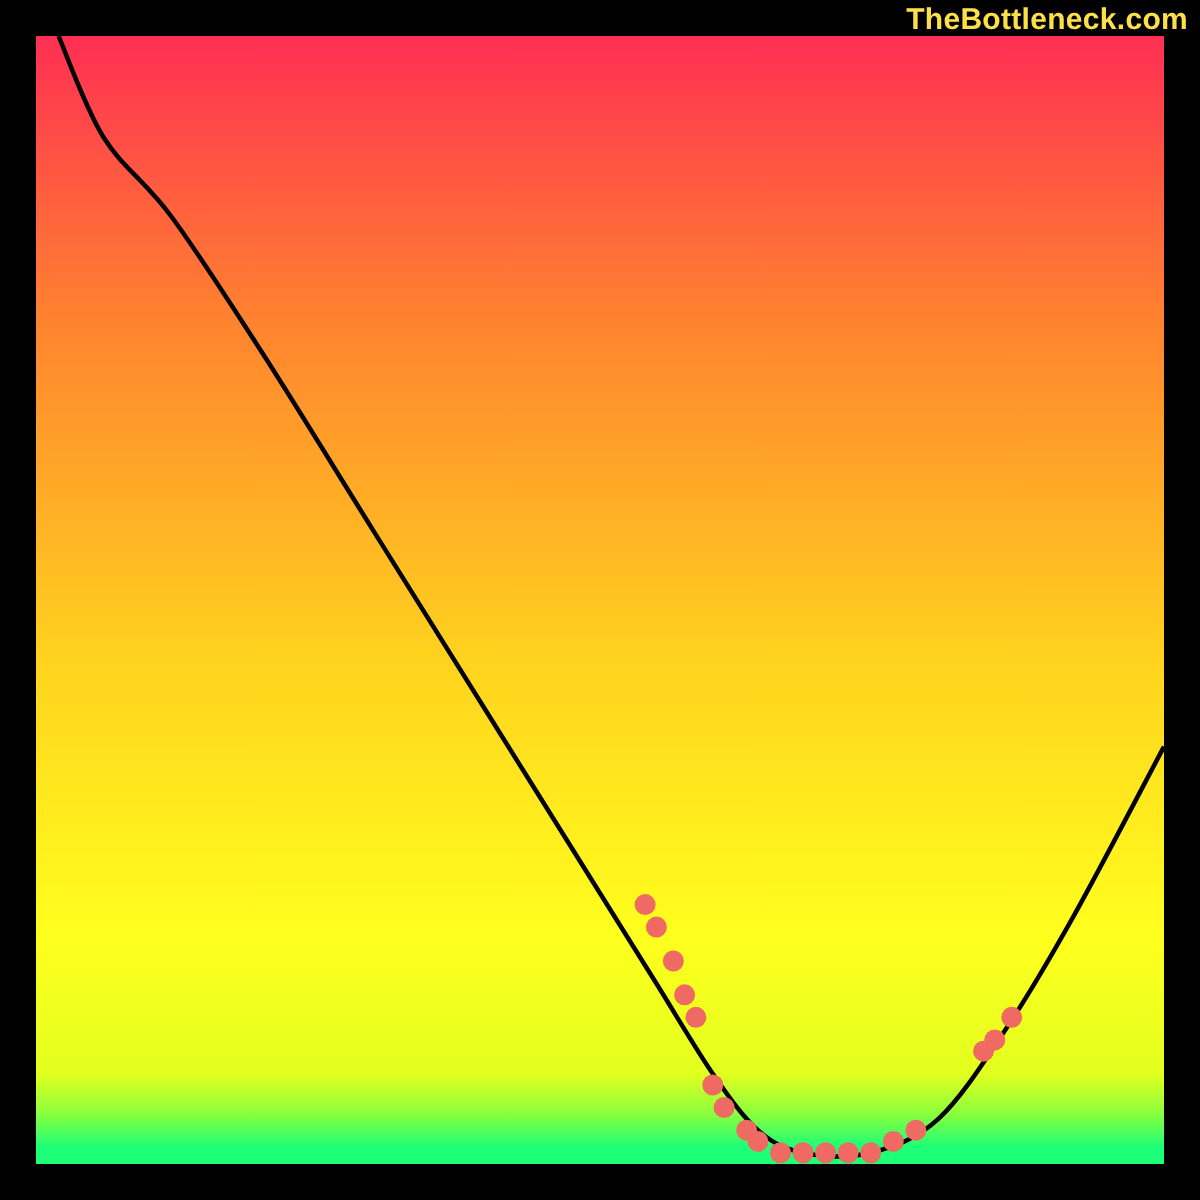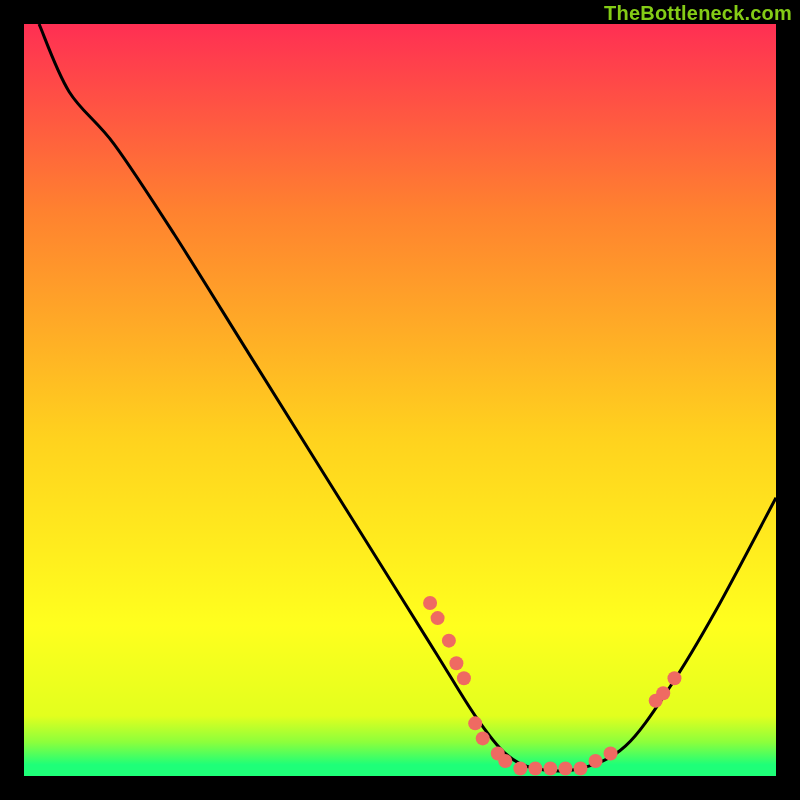--- a/index.html
+++ b/index.html
@@ -18,21 +18,21 @@
     height: 752px;
     background: #000;
   }
   .watermark {
     position: absolute;
     top: 2px;
     right: 8px;
     font-family: Arial, Helvetica, sans-serif;
     font-size: 20px;
     font-weight: bold;
-    color: #84cc16;
+    color: #fde047;
     letter-spacing: 0.2px;
   }
   svg {
     position: absolute;
     left: 24px;
     top: 24px;
   }
 </style>
 </head>
 <body>

